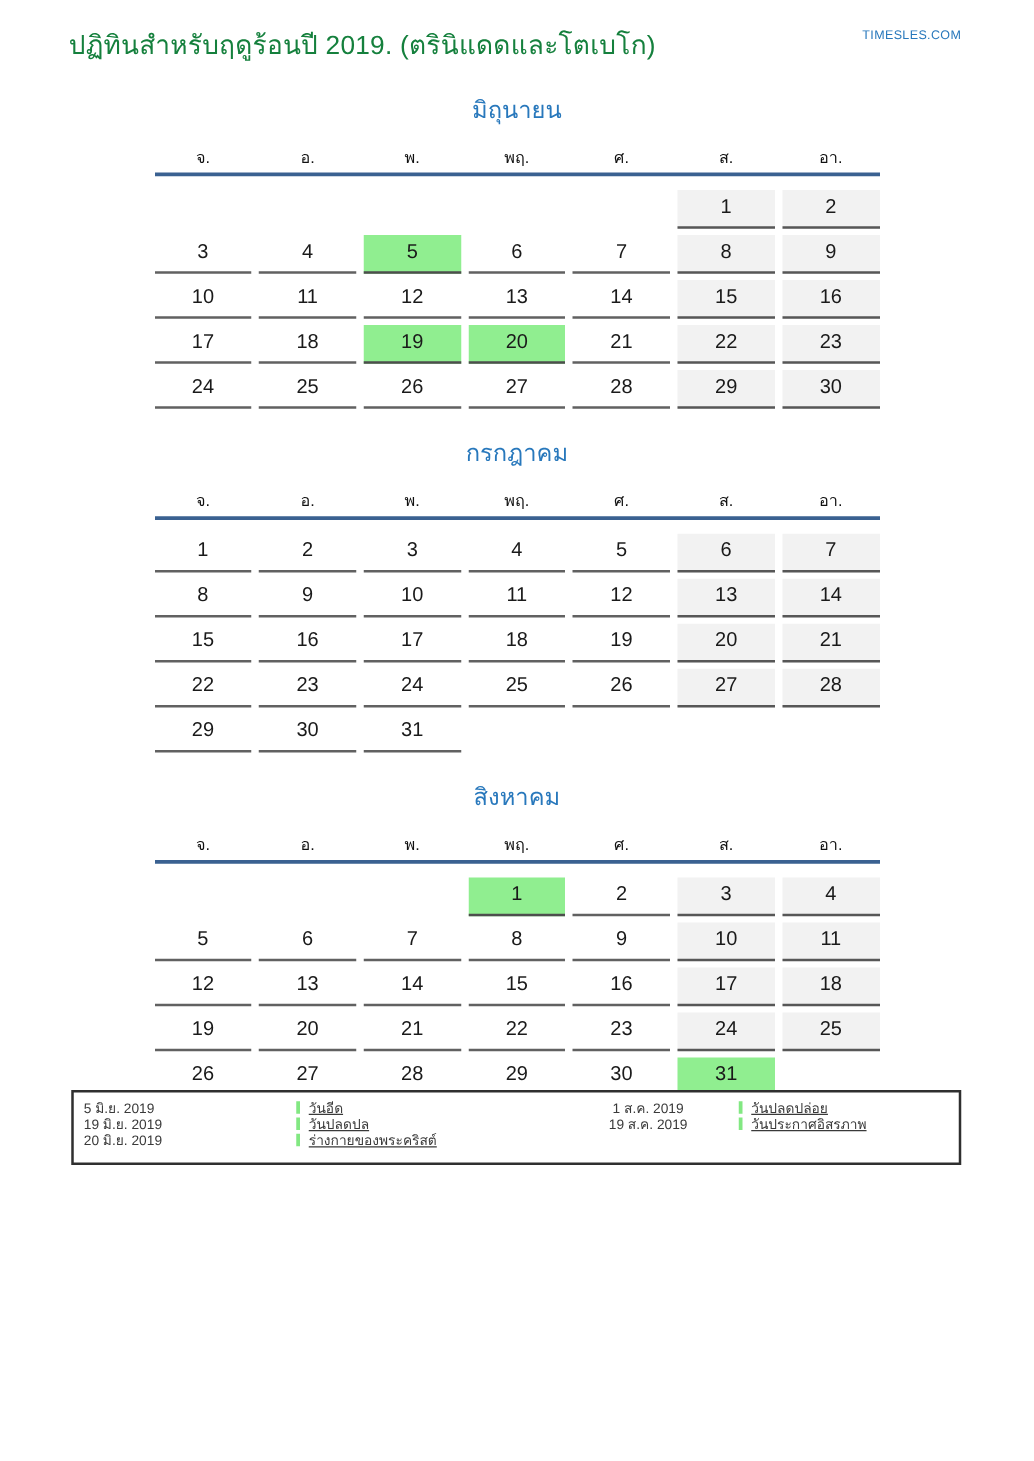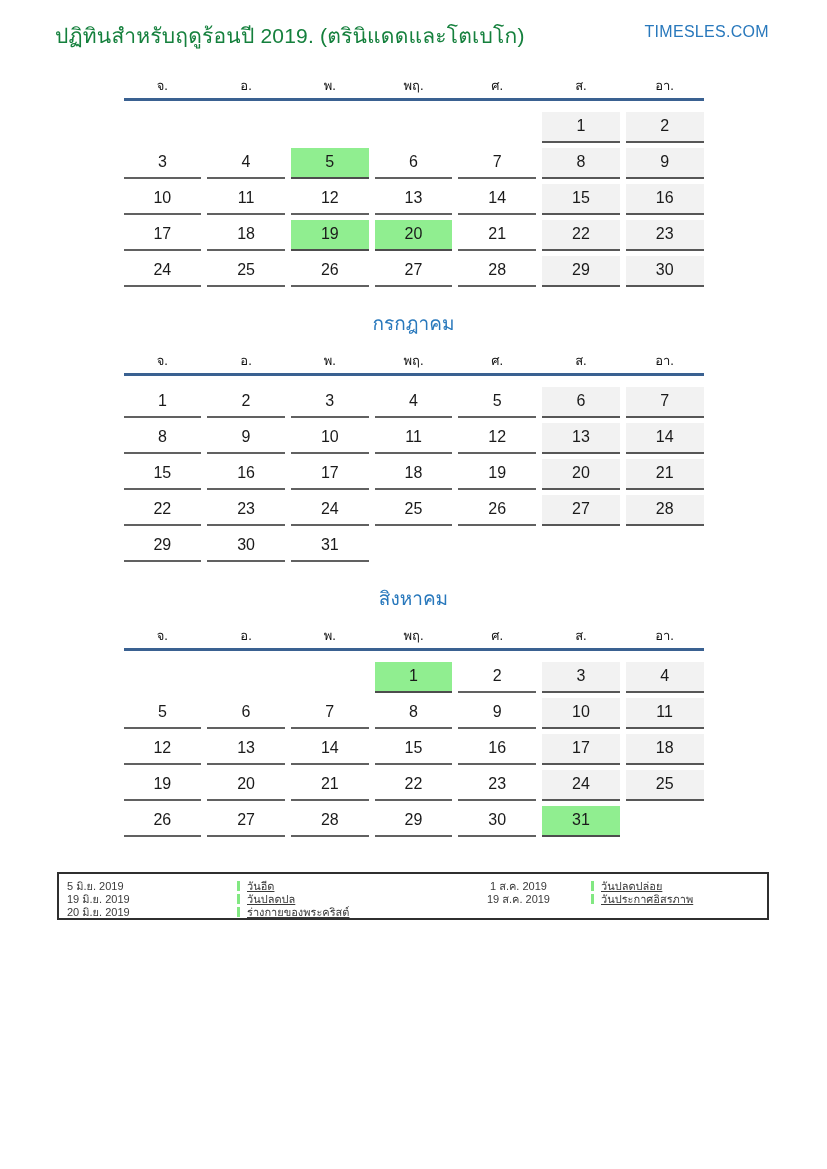--- a/index.html
+++ b/index.html
@@ -6,42 +6,42 @@
   body {
     width:827px; height:1169px; background:#ffffff;
     font-family:"Liberation Sans","DejaVu Sans",sans-serif;
     color:#1a1a1a; position:relative; overflow:hidden;
   }
   .page-header {
     display:flex; justify-content:space-between; align-items:flex-start;
     padding:19px 58px 0 55px;
   }
   .page-title { font-size:21px; font-weight:400; color:#15803d; letter-spacing:0.2px; }
-  .site-link { font-size:16px; color:var(--accent,#2e7ec5); text-decoration:none; margin-top:4px; letter-spacing:0.3px; }
+  .site-link { font-size:10px; color:var(--accent,#2e7ec5); text-decoration:none; margin-top:4px; letter-spacing:0.3px; }
   .months { width:580px; margin:0 auto; }
   .month { margin-top:26px; }
   .month-title { text-align:center; color:var(--accent,#2878bc); font-size:19px; font-weight:400; line-height:22px; }
   .weekday-row {
     display:grid; grid-template-columns:repeat(7,1fr); column-gap:6px;
     margin-top:18px; padding-bottom:5px; border-bottom:3px solid #3a6191;
   }
   .weekday { text-align:center; font-size:13px; line-height:15px; color:#111111; }
   .day-grid {
     display:grid; grid-template-columns:repeat(7,1fr);
     column-gap:6px; row-gap:5px; margin-top:11px;
   }
   .day {
     height:31px; line-height:28px; text-align:center; font-size:16px;
     border-bottom:2px solid #616161; background:#ffffff;
   }
   .day.empty { border-bottom:none; background:transparent; }
   .day.weekend { background:var(--weekend,#f2f2f2); border-bottom-color:#575757; }
   .day.holiday { background:var(--holiday,#90ee90); border-bottom-color:#4d4d4d; }
   .legend {
-    position:absolute; left:57px; top:872px; width:712px; height:48px;
+    position:absolute; left:57px; top:872px; width:712px; height:60px;
     border:2px solid #2f2f2f; padding:5px 8px; display:flex; background:#ffffff;
   }
   .legend-group { width:50%; display:grid; grid-template-columns:170px 1fr; grid-auto-rows:13px; align-items:center; }
   .legend-group.right { grid-template-columns:145px 1fr; padding-left:33px;text-align:center; }
   .legend-date { font-size:11px; color:#3a3a3a; white-space:nowrap; }
   .legend-name { font-size:11px; color:#3a3a3a; white-space:nowrap; display:flex; align-items:center;text-decoration:underline; }
   .legend-tick {
     display:inline-block; width:3px; height:10px;
     background:var(--tick,#82e882); margin-right:7px; flex:0 0 3px;
   }
@@ -49,20 +49,21 @@
 </head>
 <body style="--accent: #2878bc; --holiday: #90ee90; --weekend: #f2f2f2; --tick: #82e882;">
 
 <div class="page-header">
   <div class="page-title">ปฏิทินสำหรับฤดูร้อนปี 2019. (ตรินิแดดและโตเบโก)</div>
   <a class="site-link" href="#">TIMESLES.COM</a>
 </div>
 
 <div class="months">
     <div class="month">
+      <div class="month-title">มิถุนายน</div>
       <div class="weekday-row">
         <div class="weekday">จ.</div>
         <div class="weekday">อ.</div>
         <div class="weekday">พ.</div>
         <div class="weekday">พฤ.</div>
         <div class="weekday">ศ.</div>
         <div class="weekday">ส.</div>
         <div class="weekday">อา.</div>
       </div>
       <div class="day-grid">

